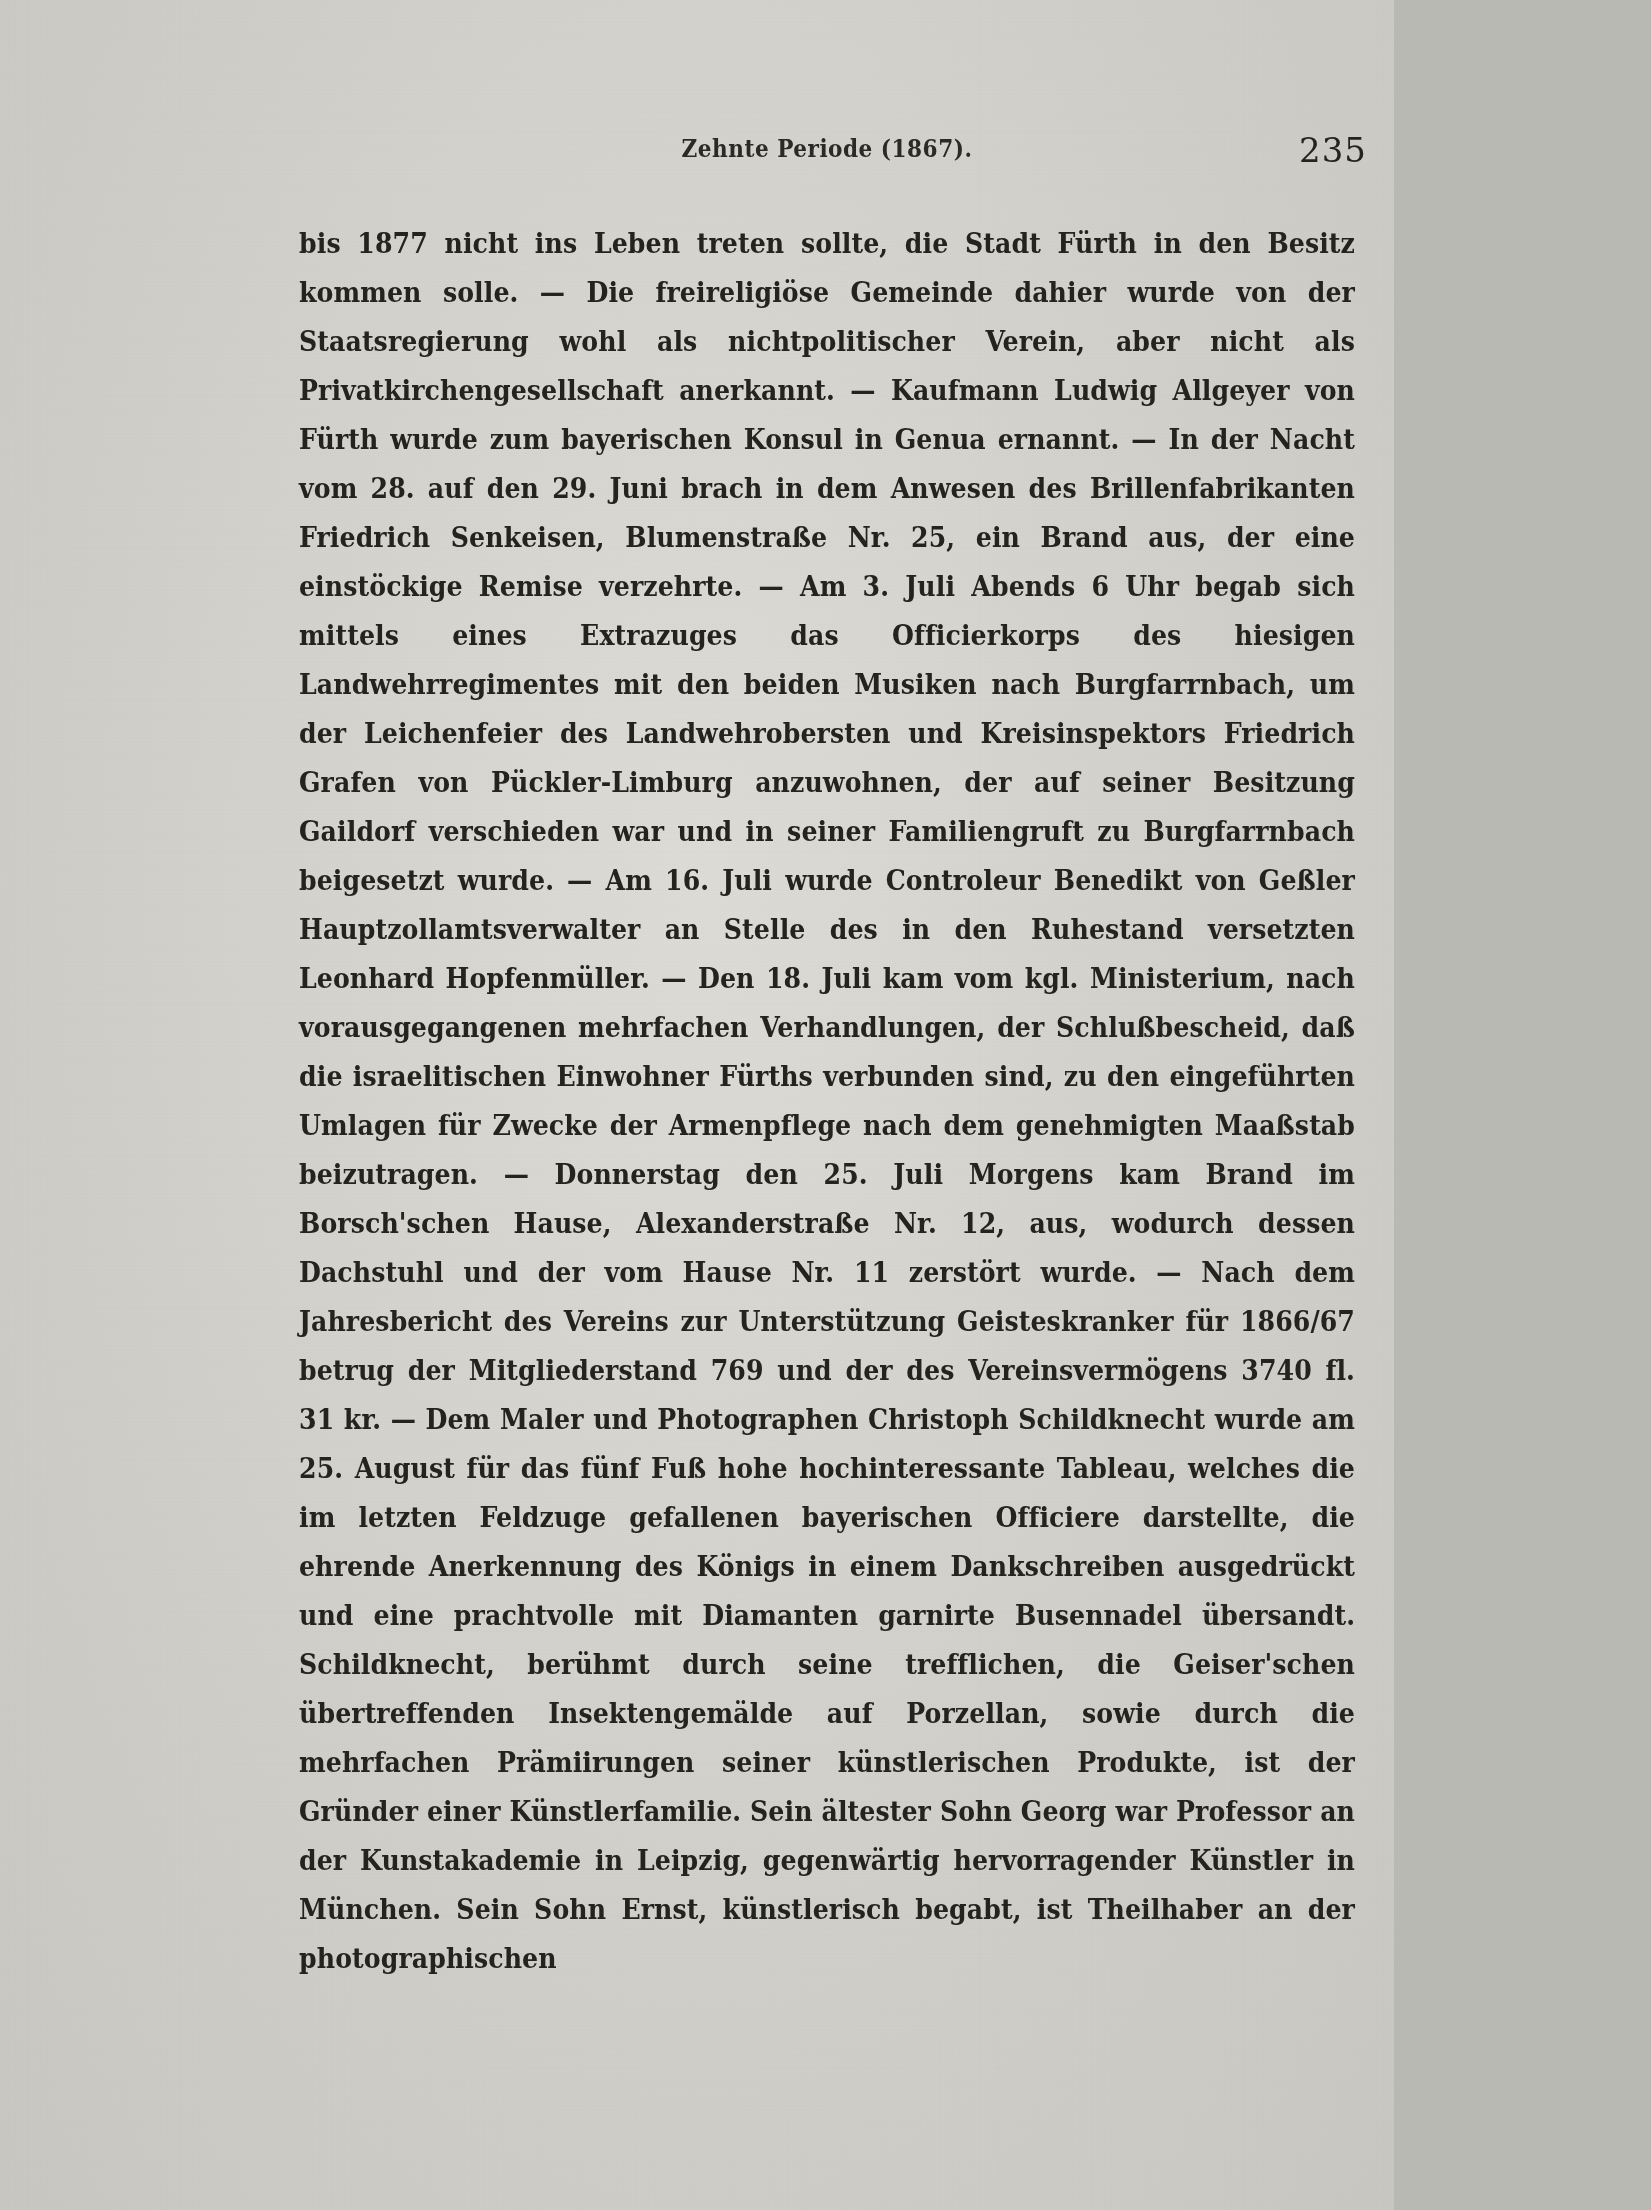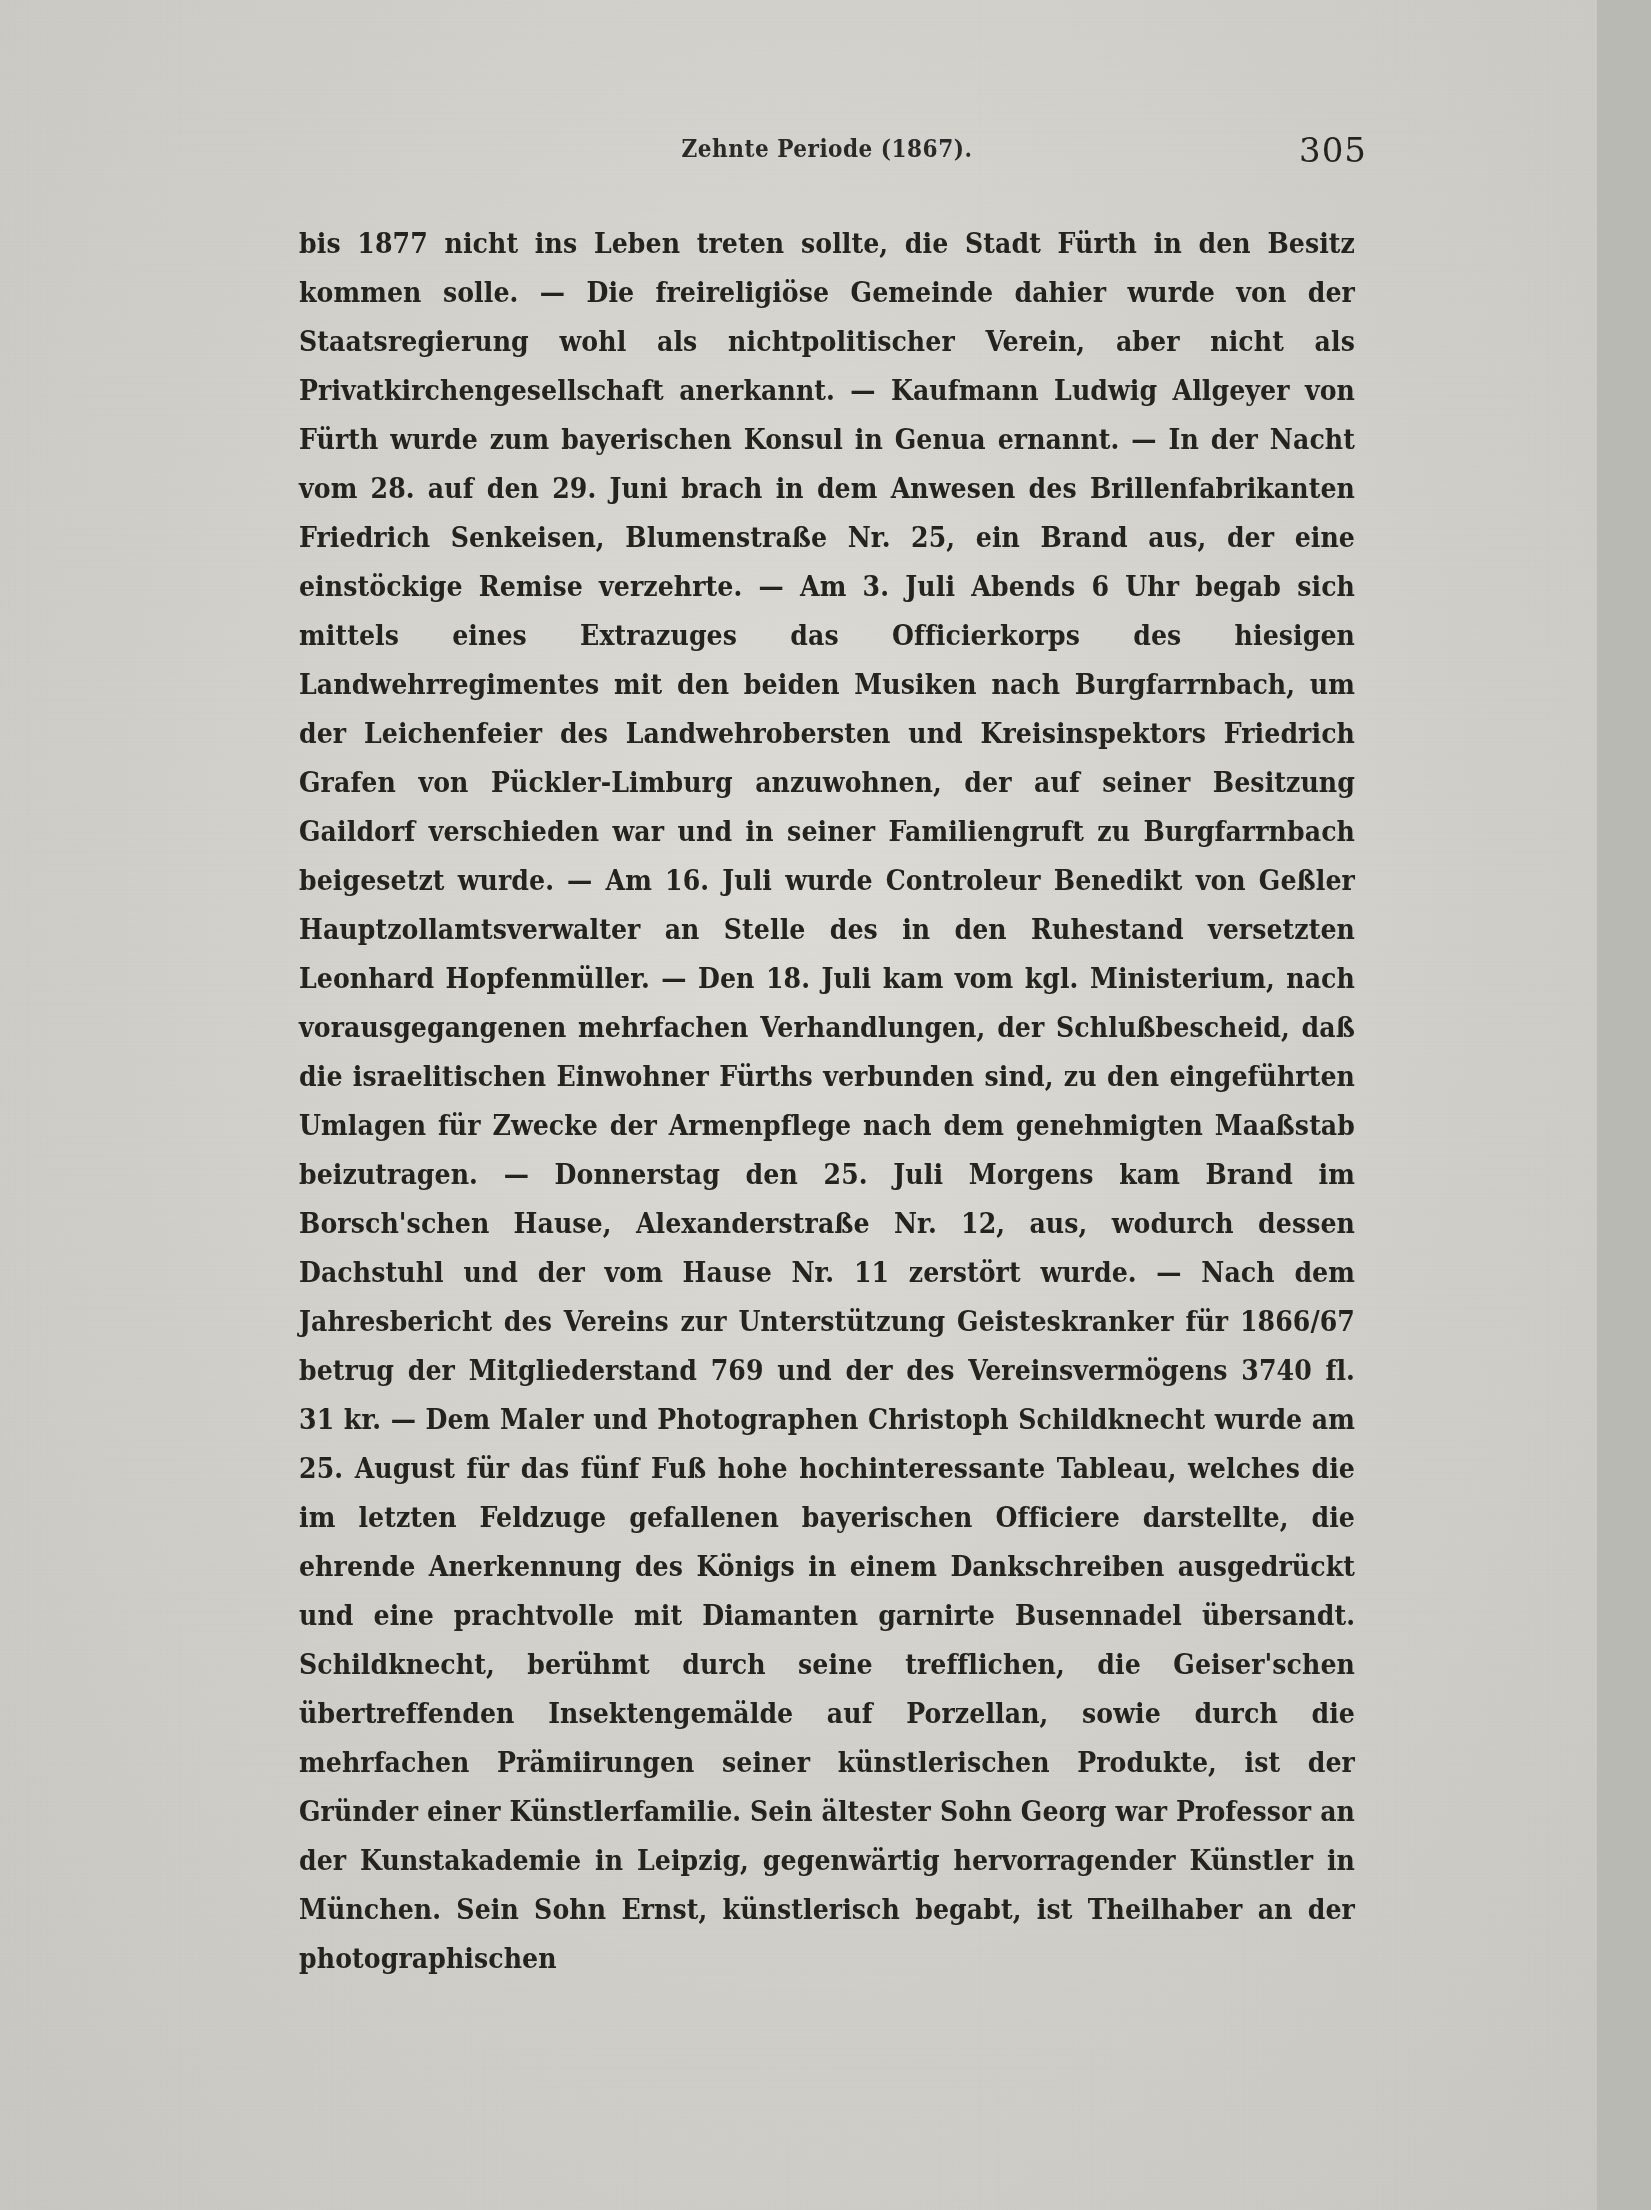--- a/index.html
+++ b/index.html
@@ -8,25 +8,26 @@
     background: #b9b9b4;
   }
   body {
     width: 1652px;
     height: 2210px;
     overflow: hidden;
     font-family: "DejaVu Serif", serif;
   }
   #page {
     position: relative;
-    width: 1597px;
+    width: 1346px;
     height: 2210px;
     background: #d2d1cc;
     background-image:
       radial-gradient(ellipse at 50% 40%, #dedcd6 0%, #d2d0ca 55%, #c9c7c1 100%);
+    padding-left: 48px;
   }
   
   #grain {
     position: absolute;
     inset: 0;
     pointer-events: none;
     opacity: .35;
     background-image:
       repeating-linear-gradient(0deg, rgba(0,0,0,.025) 0 1px, rgba(255,255,255,.02) 1px 1.9px),
       repeating-linear-gradient(90deg, rgba(0,0,0,.018) 0 1px, rgba(255,255,255,.015) 1px 1.9px);
@@ -87,21 +88,21 @@
 </head>
 <body>
 
 <div id="page">
   <div id="grain"></div>
 
   <div id="content">
 
     <div class="header-row">
       <div class="running-head fraktur">Zehnte Periode (1867).</div>
-      <div class="folio">305</div>
+      <div class="folio">235</div>
     </div>
 
     <div class="body-text fraktur">
       <p>bis 1877 nicht ins Leben treten sollte, die Stadt Fürth in den Besitz kommen solle. — Die freireligiöse Gemeinde dahier wurde von der Staatsregierung wohl als nichtpolitischer Verein, aber nicht als Privatkirchengesellschaft anerkannt. — Kaufmann Ludwig Allgeyer von Fürth wurde zum bayerischen Konsul in Genua ernannt. — In der Nacht vom 28. auf den 29. Juni brach in dem Anwesen des Brillenfabrikanten Friedrich Senkeisen, Blumenstraße Nr. 25, ein Brand aus, der eine einstöckige Remise verzehrte. — Am 3. Juli Abends 6 Uhr begab sich mittels eines Extrazuges das Officierkorps des hiesigen Landwehrregimentes mit den beiden Musiken nach Burgfarrnbach, um der Leichenfeier des Landwehrobersten und Kreisinspektors Friedrich Grafen von Pückler-Limburg anzuwohnen, der auf seiner Besitzung Gaildorf verschieden war und in seiner Familiengruft zu Burgfarrnbach beigesetzt wurde. — Am 16. Juli wurde Controleur Benedikt von Geßler Hauptzollamtsverwalter an Stelle des in den Ruhestand versetzten Leonhard Hopfenmüller. — Den 18. Juli kam vom kgl. Ministerium, nach vorausgegangenen mehrfachen Verhandlungen, der Schlußbescheid, daß die israelitischen Einwohner Fürths verbunden sind, zu den eingeführten Umlagen für Zwecke der Armenpflege nach dem genehmigten Maaßstab beizutragen. — Donnerstag den 25. Juli Morgens kam Brand im Borsch'schen Hause, Alexanderstraße Nr. 12, aus, wodurch dessen Dachstuhl und der vom Hause Nr. 11 zerstört wurde. — Nach dem Jahresbericht des Vereins zur Unterstützung Geisteskranker für 1866/67 betrug der Mitgliederstand 769 und der des Vereinsvermögens 3740 fl. 31 kr. — Dem Maler und Photographen Christoph Schildknecht wurde am 25. August für das fünf Fuß hohe hochinteressante Tableau, welches die im letzten Feldzuge gefallenen bayerischen Officiere darstellte, die ehrende Anerkennung des Königs in einem Dankschreiben ausgedrückt und eine prachtvolle mit Diamanten garnirte Busennadel übersandt. Schildknecht, berühmt durch seine trefflichen, die Geiser'schen übertreffenden Insektengemälde auf Porzellan, sowie durch die mehrfachen Prämiirungen seiner künstlerischen Produkte, ist der Gründer einer Künstlerfamilie. Sein ältester Sohn Georg war Professor an der Kunstakademie in Leipzig, gegenwärtig hervorragender Künstler in München. Sein Sohn Ernst, künstlerisch begabt, ist Theilhaber an der photographischen</p>
     </div>
 
   </div>
 </div>
 
 

